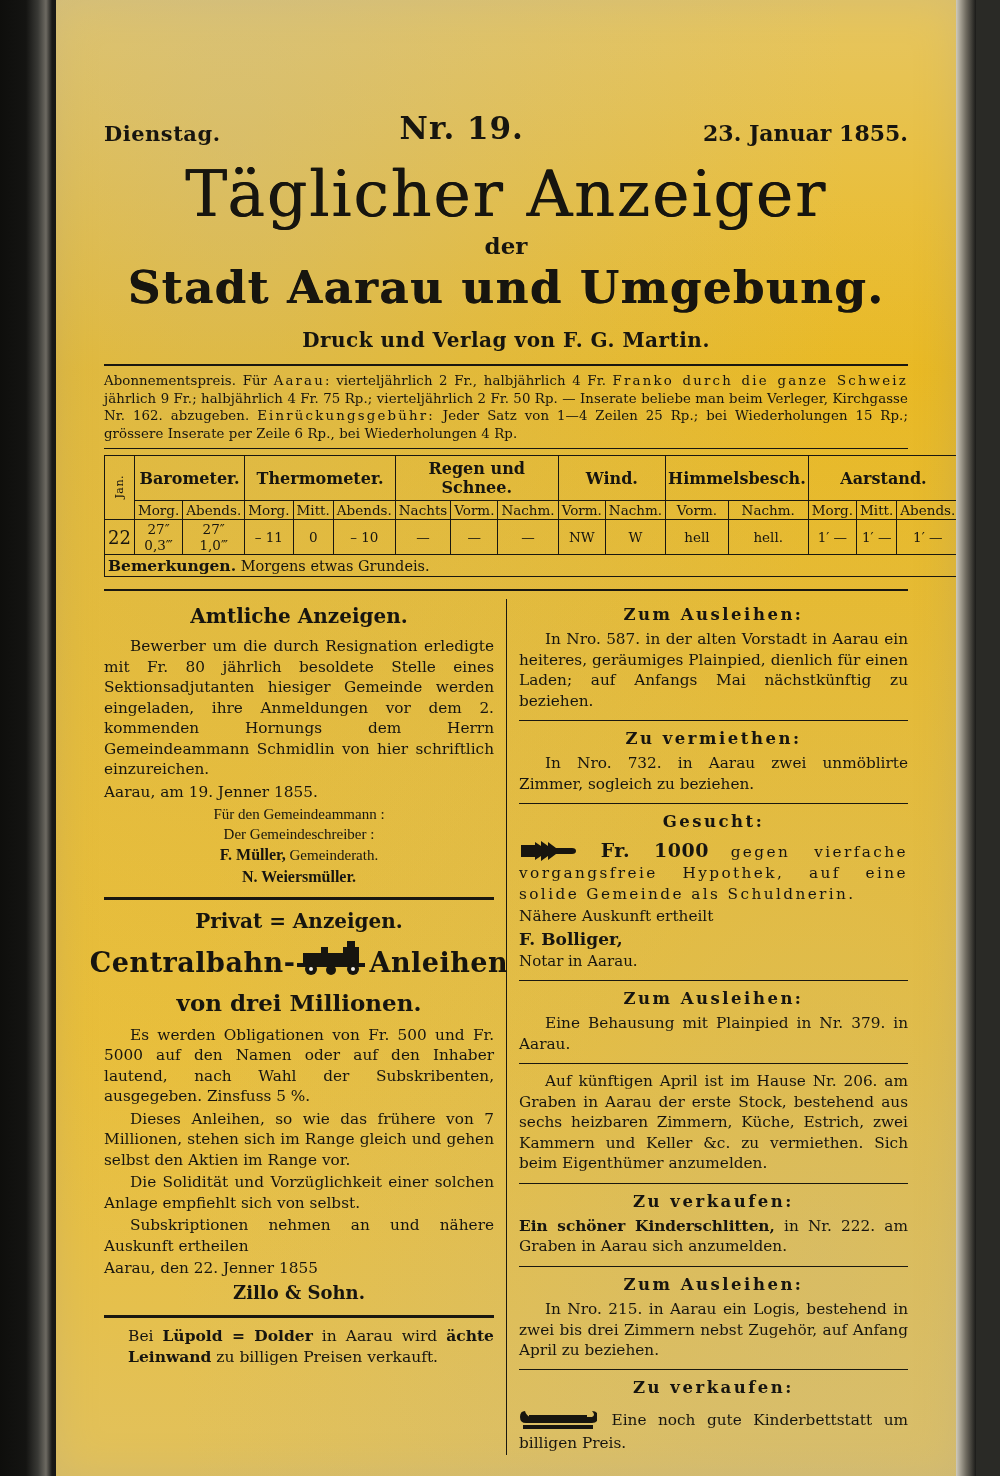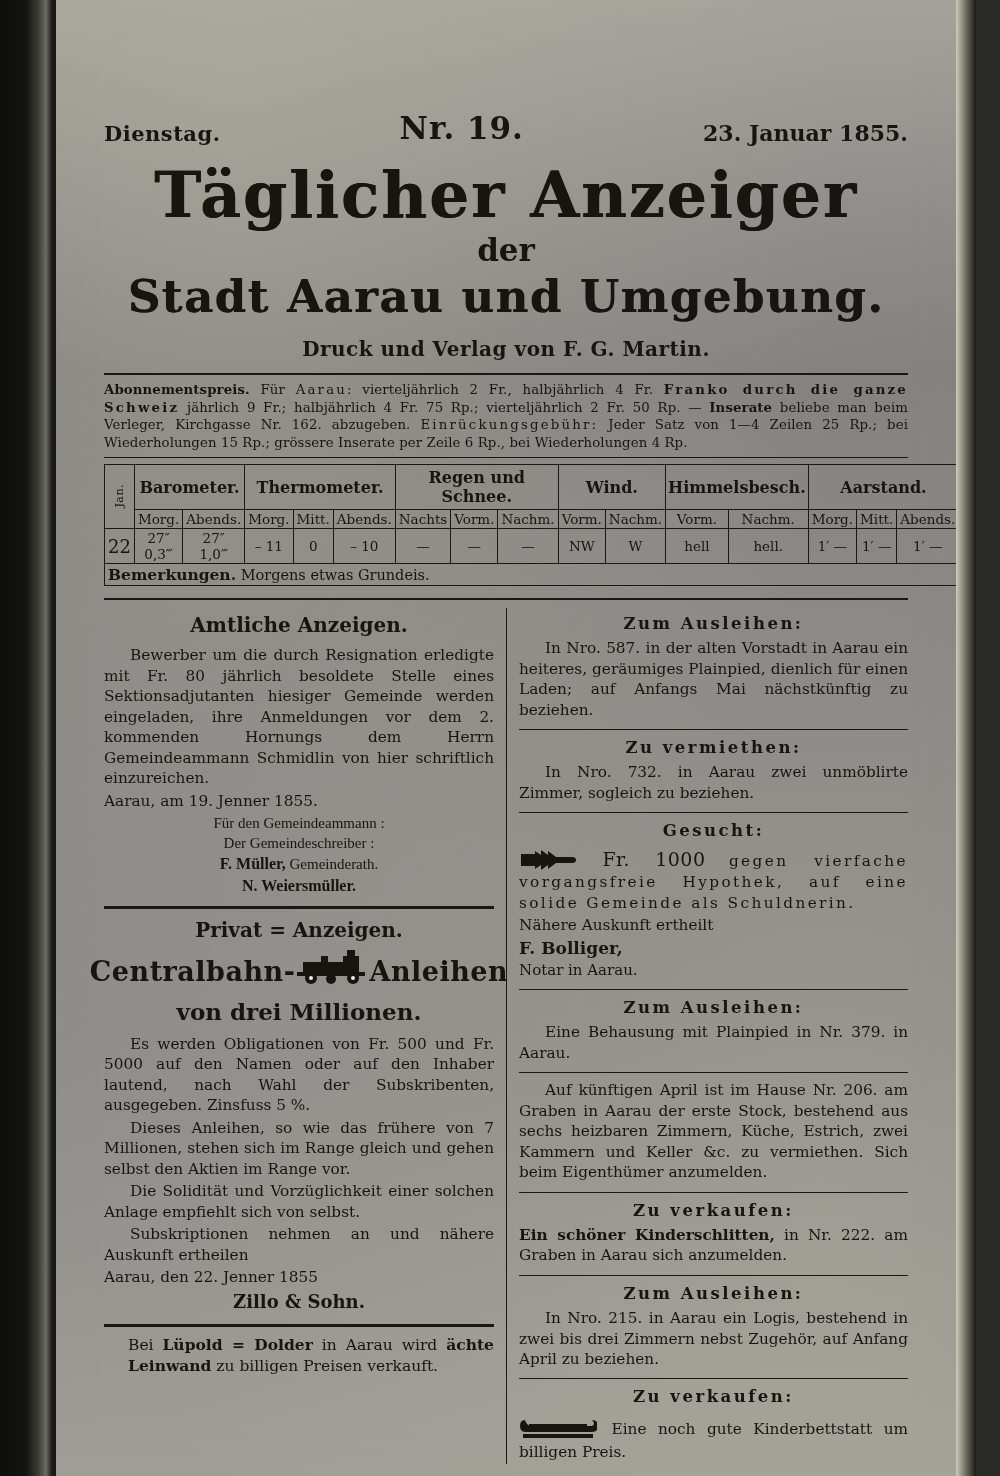--- a/index.html
+++ b/index.html
@@ -25,21 +25,21 @@
     inset: 0;
     background:
       linear-gradient(90deg, #0e0e0c 0px, #141412 26px, #3a3a36 38px, #6d6a62 46px, #1a1a18 52px, #111 62px, #2a2a26 72px);
   }
   .paper {
     position: absolute;
     left: 56px;
     top: 0px;
     width: 900px;
     height: 1476px;
-    background: #737373;
+    background: #eab308;
     box-shadow: inset 0 0 40px rgba(120,115,100,0.25);
   }
   .paper:after{
     content:"";
     position:absolute;
     right:-20px; top:0; width:20px; height:100%;
     background: linear-gradient(90deg, #cfcabb, #6f6b60, #1a1a18);
   }
   .paper-tex {
     position:absolute; inset:0;
@@ -65,47 +65,47 @@
     font-weight: bold;
   }
   .topline .day { font-size: 21px; letter-spacing: .5px; }
   .topline .nr { font-size: 31px; letter-spacing: 1px; }
   .topline .date { font-size: 22px; }
 
   
   .masthead { text-align: center; }
   .mh1 {
     font-size: 63px;
-    font-weight: bold;
+    font-weight: normal;
     letter-spacing: 2px;
     line-height: 1.05;
     margin-top: 16px;
     text-shadow: 0.6px 0 0 #17150f;
   }
-  .mh-der { font-size: 31px; font-weight:bold; margin-top: 4px; }
+  .mh-der { font-size: 23px; font-weight:bold; margin-top: 4px; }
   .mh2 {
     font-size: 45px;
     font-weight: bold;
     letter-spacing: 1.5px;
     margin-top: 2px;
     text-shadow: 0.5px 0 0 #17150f;
   }
   .mh3 { font-size: 20px; font-weight: bold; margin-top: 14px; letter-spacing: .5px;}
 
   .rule { border: 0; border-top: 2px solid #1a1810; margin: 12px 0 6px; }
   .rule-thin { border: 0; border-top: 1px solid #1a1810; margin: 6px 0; }
 
   
   .subs {
     font-size: 13.3px;
     line-height: 1.32;
     text-align: justify;
     letter-spacing: .1px;
   }
-  .subs b { font-weight: bold; }
+  .subs b { font-weight: normal; }
   .sp { letter-spacing: 2.2px; }
 
   
   table.weather {
     width: 100%;
     border-collapse: collapse;
     font-size: 13.5px;
   }
   table.weather td, table.weather th {
     border: 1px solid #1a1810;
@@ -174,21 +174,21 @@
     margin: 5px 0 3px;
   }
   .hand { width: 58px; height: 26px; vertical-align: -6px; margin-right: 2px;}
   .bed { width: 78px; height: 30px; vertical-align: -8px; margin-right: 3px;}
   .notar { text-align: left; font-size: 15px; }
   .notar .nm { font-weight: bold; font-size: 17px; }
 
   .last-block { font-size: 15.5px; line-height: 1.35; margin-left: 24px; }
 
   .spaced { letter-spacing: 2.4px; }
-  .fr1000 { font-weight: normal; font-size: 19px; letter-spacing: .5px;}
+  .fr1000 { font-weight: bold; font-size: 19px; letter-spacing: .5px;}
 </style>
 </head>
 <body>
 
 <div class="page-wrap">
   <div class="scan-bg"></div>
   <div class="paper">
     <div class="paper-tex"></div>
 
     <div class="content">

